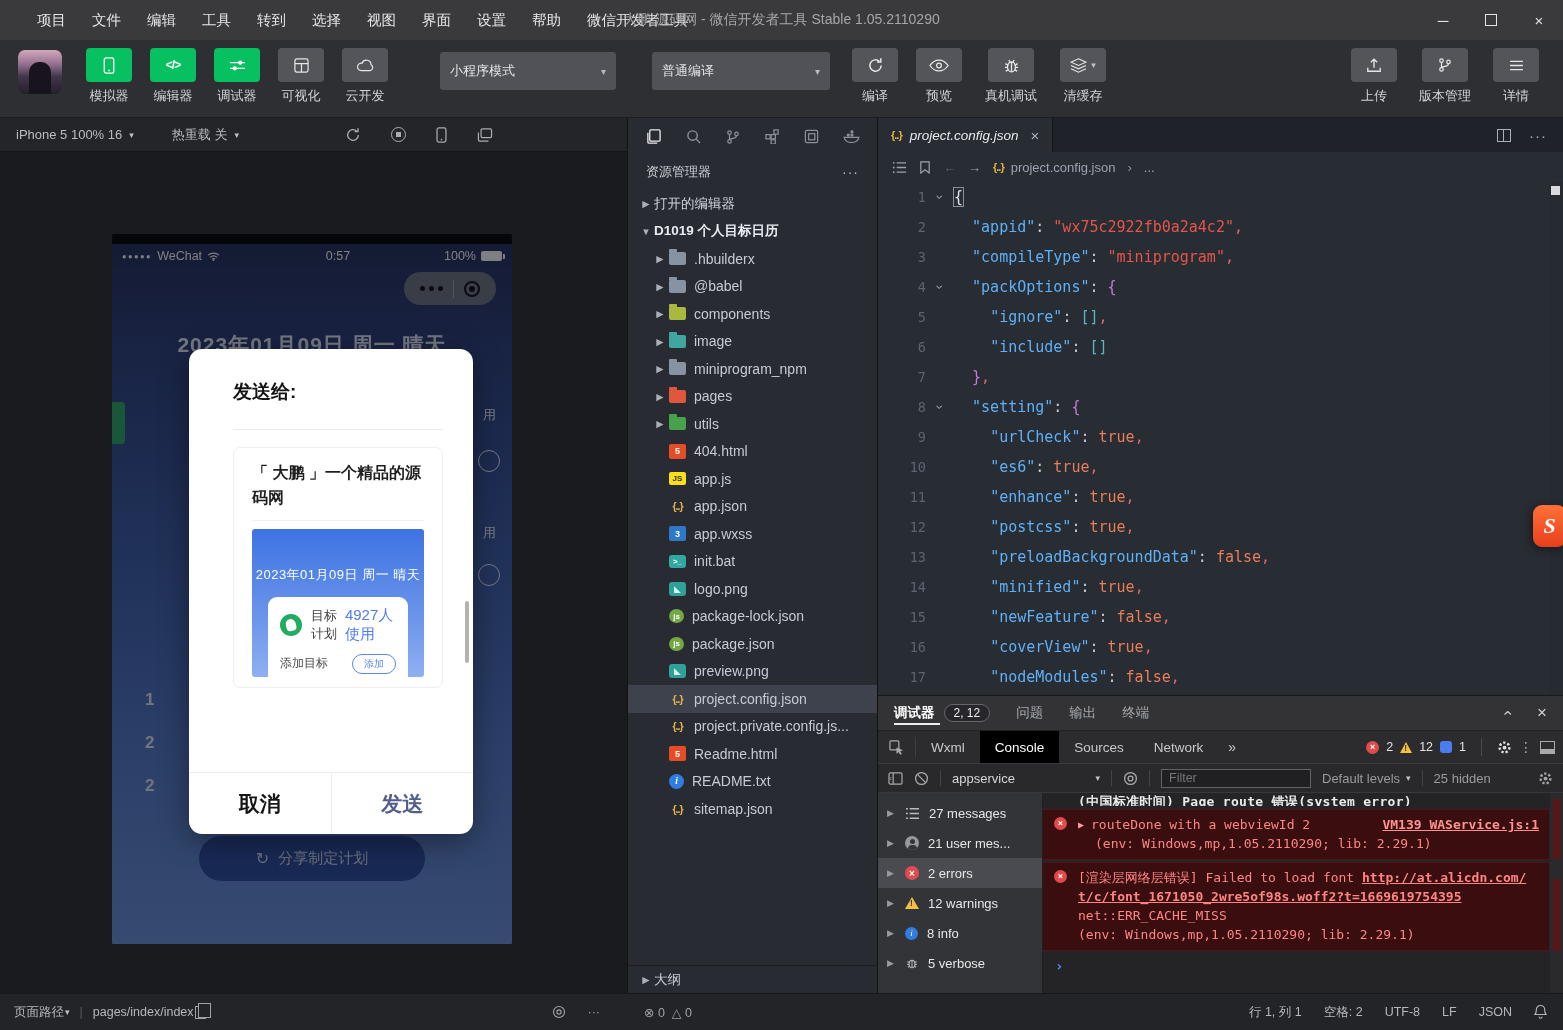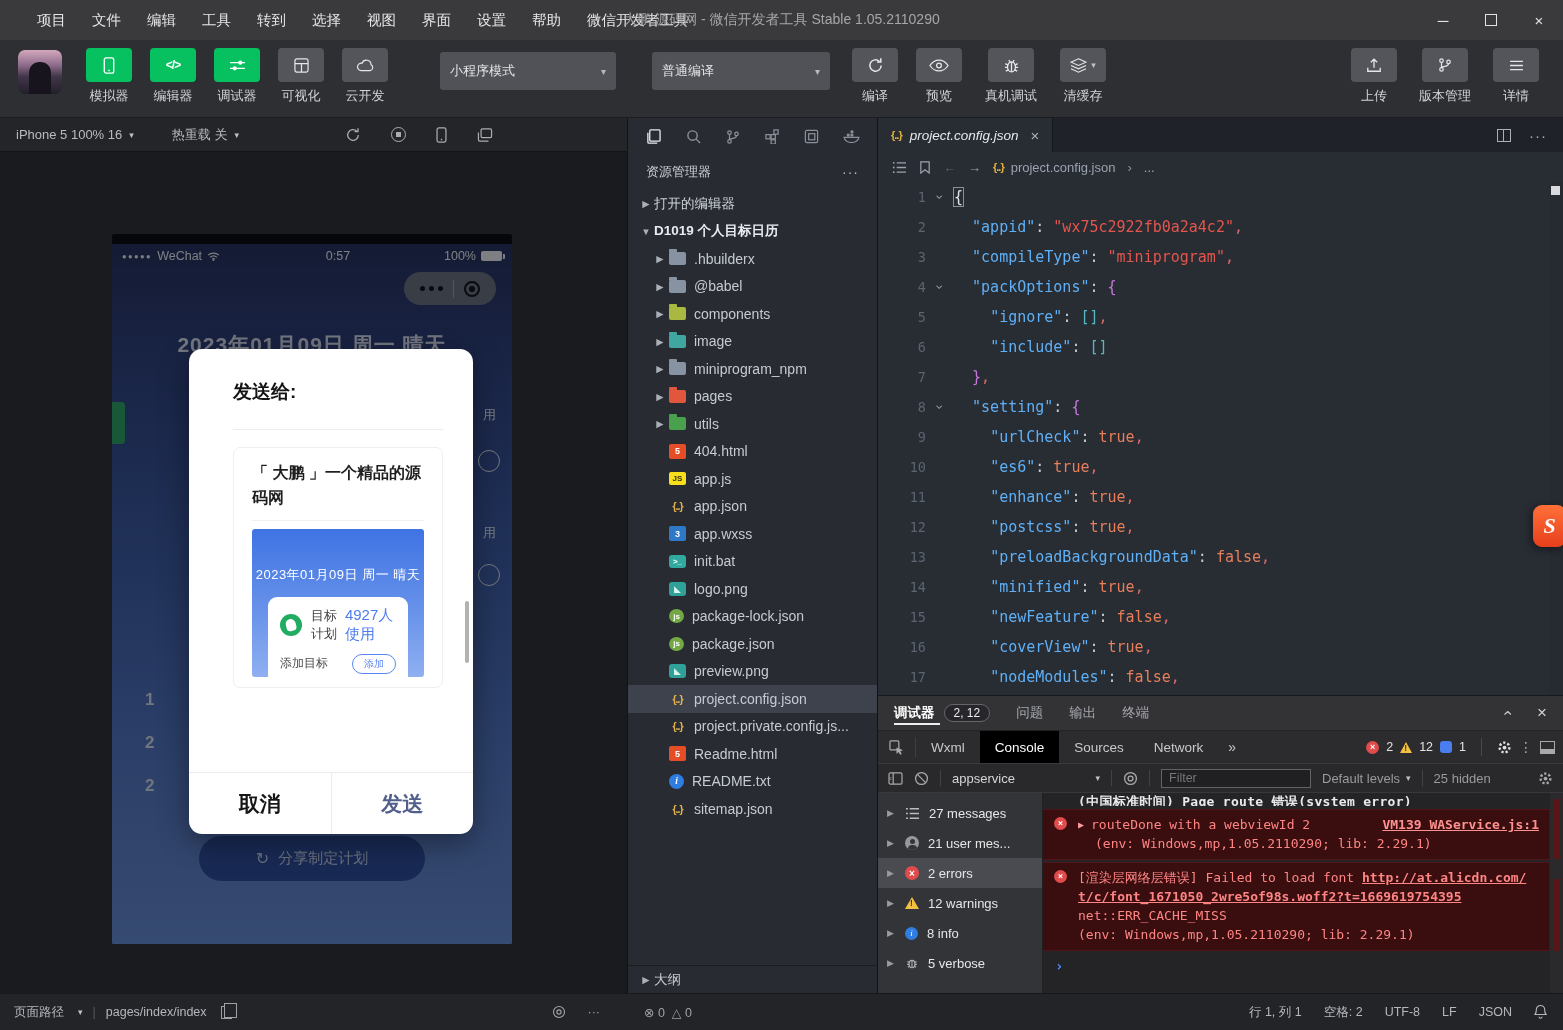--- a/index.html
+++ b/index.html
@@ -208,21 +208,21 @@
   .link { text-decoration:underline; word-break:break-all; font-weight:700; }
   .prompt-row { padding:7px 0 0 12px; color:#4f8cf8; font-weight:700; font-size:14px; }
   .c-scroll { position:absolute; right:0; top:0; bottom:0; width:13px; background:#2a2a2c; }
   .c-scroll .m1 { position:absolute; left:3px; right:3px; top:6px; height:60px; background:#5a1516; }
   .c-scroll .m2 { position:absolute; left:3px; right:3px; top:86px; height:72px; background:#5a1516; }
 
   
   .statusbar { height:37px; background:#232428; border-top:1px solid #17181b; display:flex; align-items:center; font-size:12.5px; color:#b4b8bd; }
   .sb-left { width:628px; display:flex; align-items:center; gap:10px; padding:0 14px; flex:none; }
   .sb-sep { color:#55575c; }
-  .sb-path-group { display:flex; align-items:center; gap:14px; }
+  .sb-path-group { display:flex; align-items:center; gap:1px; }
   .sb-left-icons { margin-left:auto; display:flex; align-items:center; gap:22px; margin-right:14px; color:#9ea2a8; }
   .sb-mid { width:250px; display:flex; align-items:center; gap:10px; padding-left:16px; flex:none; color:#9ea2a8; }
   .sb-right { margin-left:auto; display:flex; align-items:center; gap:22px; padding-right:16px; }
   .copy-ico { width:11px; height:13px; border:1.2px solid #9ea2a8; position:relative; background:#232428; }
   .copy-ico::before { content:""; position:absolute; left:2.5px; top:-3.5px; width:11px; height:13px; border:1.2px solid #9ea2a8; background:#232428; }
 
   
   .s-badge { position:absolute; right:-3px; top:505px; width:33px; height:42px; background:linear-gradient(180deg,#ff7038,#e63f1c); border-radius:9px; z-index:9; display:flex; align-items:center; justify-content:center; color:#fff; font-size:22px; font-weight:700; font-style:italic; font-family:"Liberation Serif",serif; box-shadow:-2px 2px 8px rgba(0,0,0,.45); }
 </style>
 </head>

